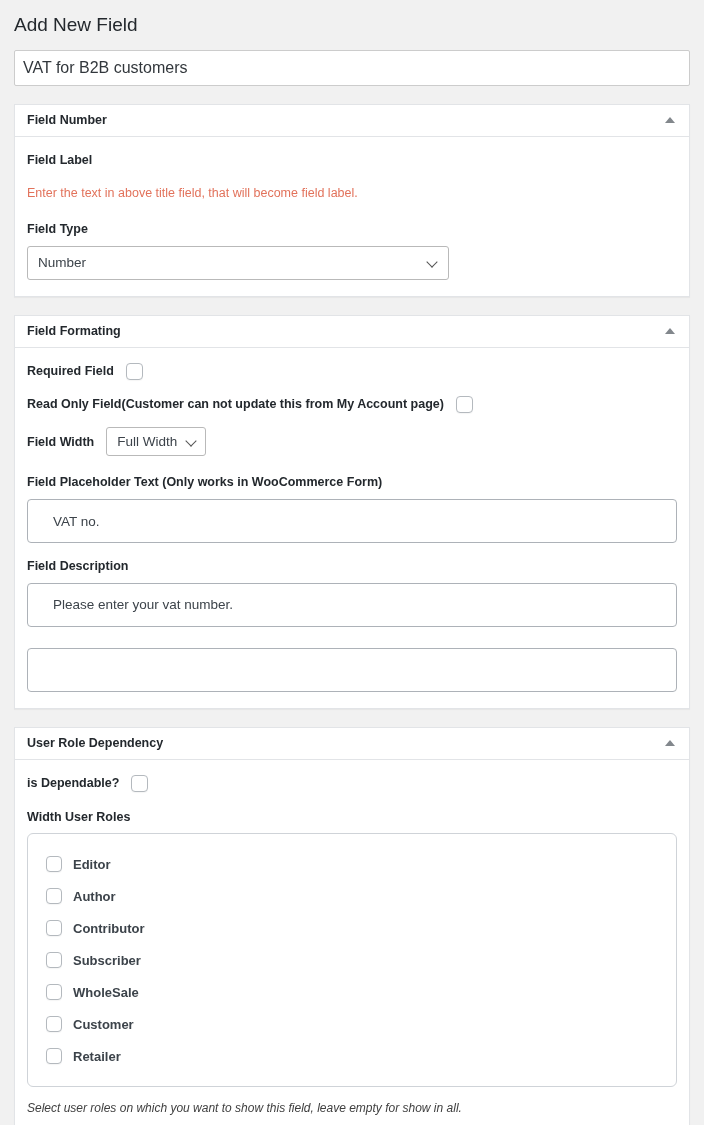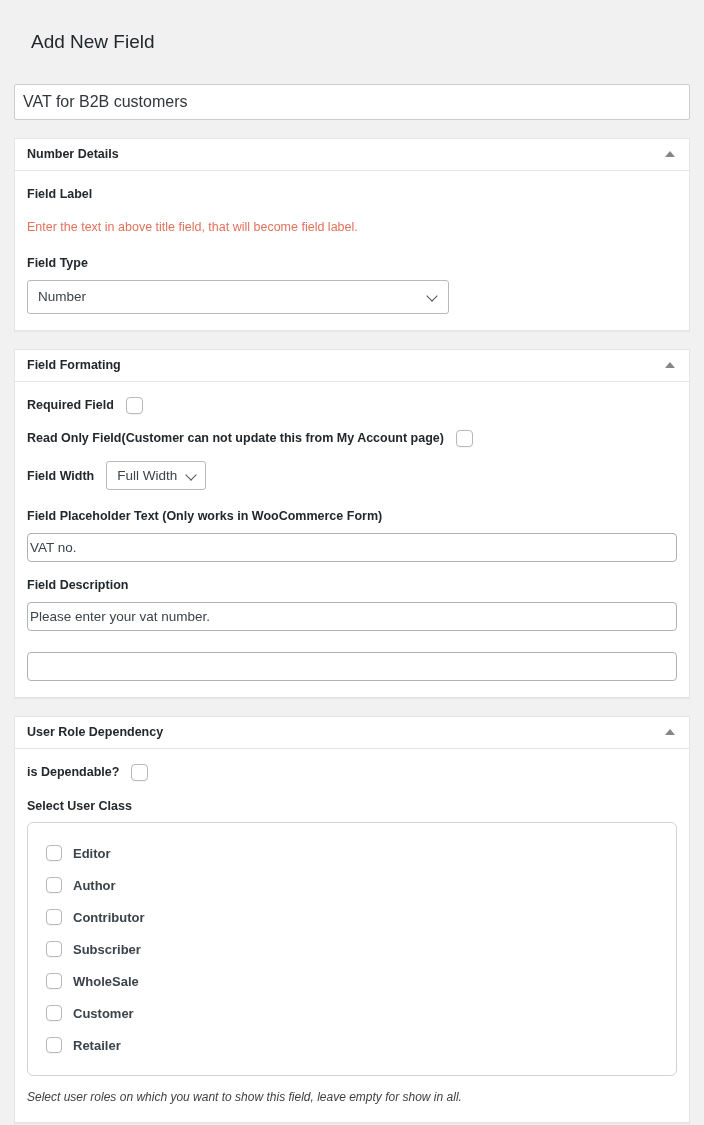--- a/index.html
+++ b/index.html
@@ -11,21 +11,21 @@
     color: #23282d;
     -webkit-font-smoothing: antialiased;
   }
   .page { width: 704px; height: 1125px; position: relative; overflow: hidden; background: #f1f1f1; }
 
   .page-title {
     font-size: 19px;
     font-weight: 400;
     color: #23282d;
     padding: 13px 0 0 14px;
-    margin: 17px;
+    margin: 0;
     line-height: 1.3;
   }
 
   .title-input-wrap { padding: 12px 14px 0 14px; }
   .title-input {
     width: 100%;
     height: 36px;
     border: 1px solid #ccc;
     border-radius: 2px;
     background: #fff;
@@ -131,28 +131,28 @@
     flex: none;
     cursor: pointer;
     box-shadow: 0 1px 1px rgba(0,0,0,.04);
   }
 
   .row { display: flex; align-items: center; }
   .row .lbl { margin-right: 12px; }
 
   .txt-input {
     width: 100%;
-    height: 29px;
+    height: 44px;
     border: 1px solid #adb2b8;
     border-radius: 4px;
     background: #fff;
     font-family: "Liberation Sans", sans-serif;
     font-size: 13.5px;
     color: #3c434a;
-    padding: 0 2px;
+    padding: 0 25px;
     outline: none;
     display: block;
   }
 
   .roles-box {
     border: 1px solid #cfd3d8;
     border-radius: 6px;
     background: #fff;
     padding: 14px 0 14px 0;
     margin-top: 7px;
@@ -186,21 +186,21 @@
 <div class="page">
 
   <h1 class="page-title">Add New Field</h1>
 
   <div class="title-input-wrap">
     <input class="title-input" type="text" value="VAT for B2B customers" style="">
   </div>
 
   <section class="panel">
     <div class="panel-head">
-      <h2>Number Details</h2>
+      <h2>Field Number</h2>
       <span class="toggle-ind"></span>
     </div>
     <div class="panel-body">
       <span class="lbl">Field Label</span>
       <span class="warn">Enter the text in above title field, that will become field label.</span>
       <div class="gap-lg"></div>
       <span class="lbl">Field Type</span>
       <div class="gap-sm"></div>
       <div class="select-box wide">
         <span>Number</span>
@@ -264,21 +264,21 @@
     </div>
     <div class="panel-body">
 
       <div class="row">
         <span class="lbl">is Dependable?</span>
         <span class="cb"></span>
       </div>
 
       <div style="height:15px"></div>
 
-      <span class="lbl">Select User Class</span>
+      <span class="lbl">Width User Roles</span>
 
       <div class="roles-box">
         <label class="role-item">
           <span class="cb"></span>
           <span class="role-label">Editor</span>
         </label>
         <label class="role-item">
           <span class="cb"></span>
           <span class="role-label">Author</span>
         </label>

